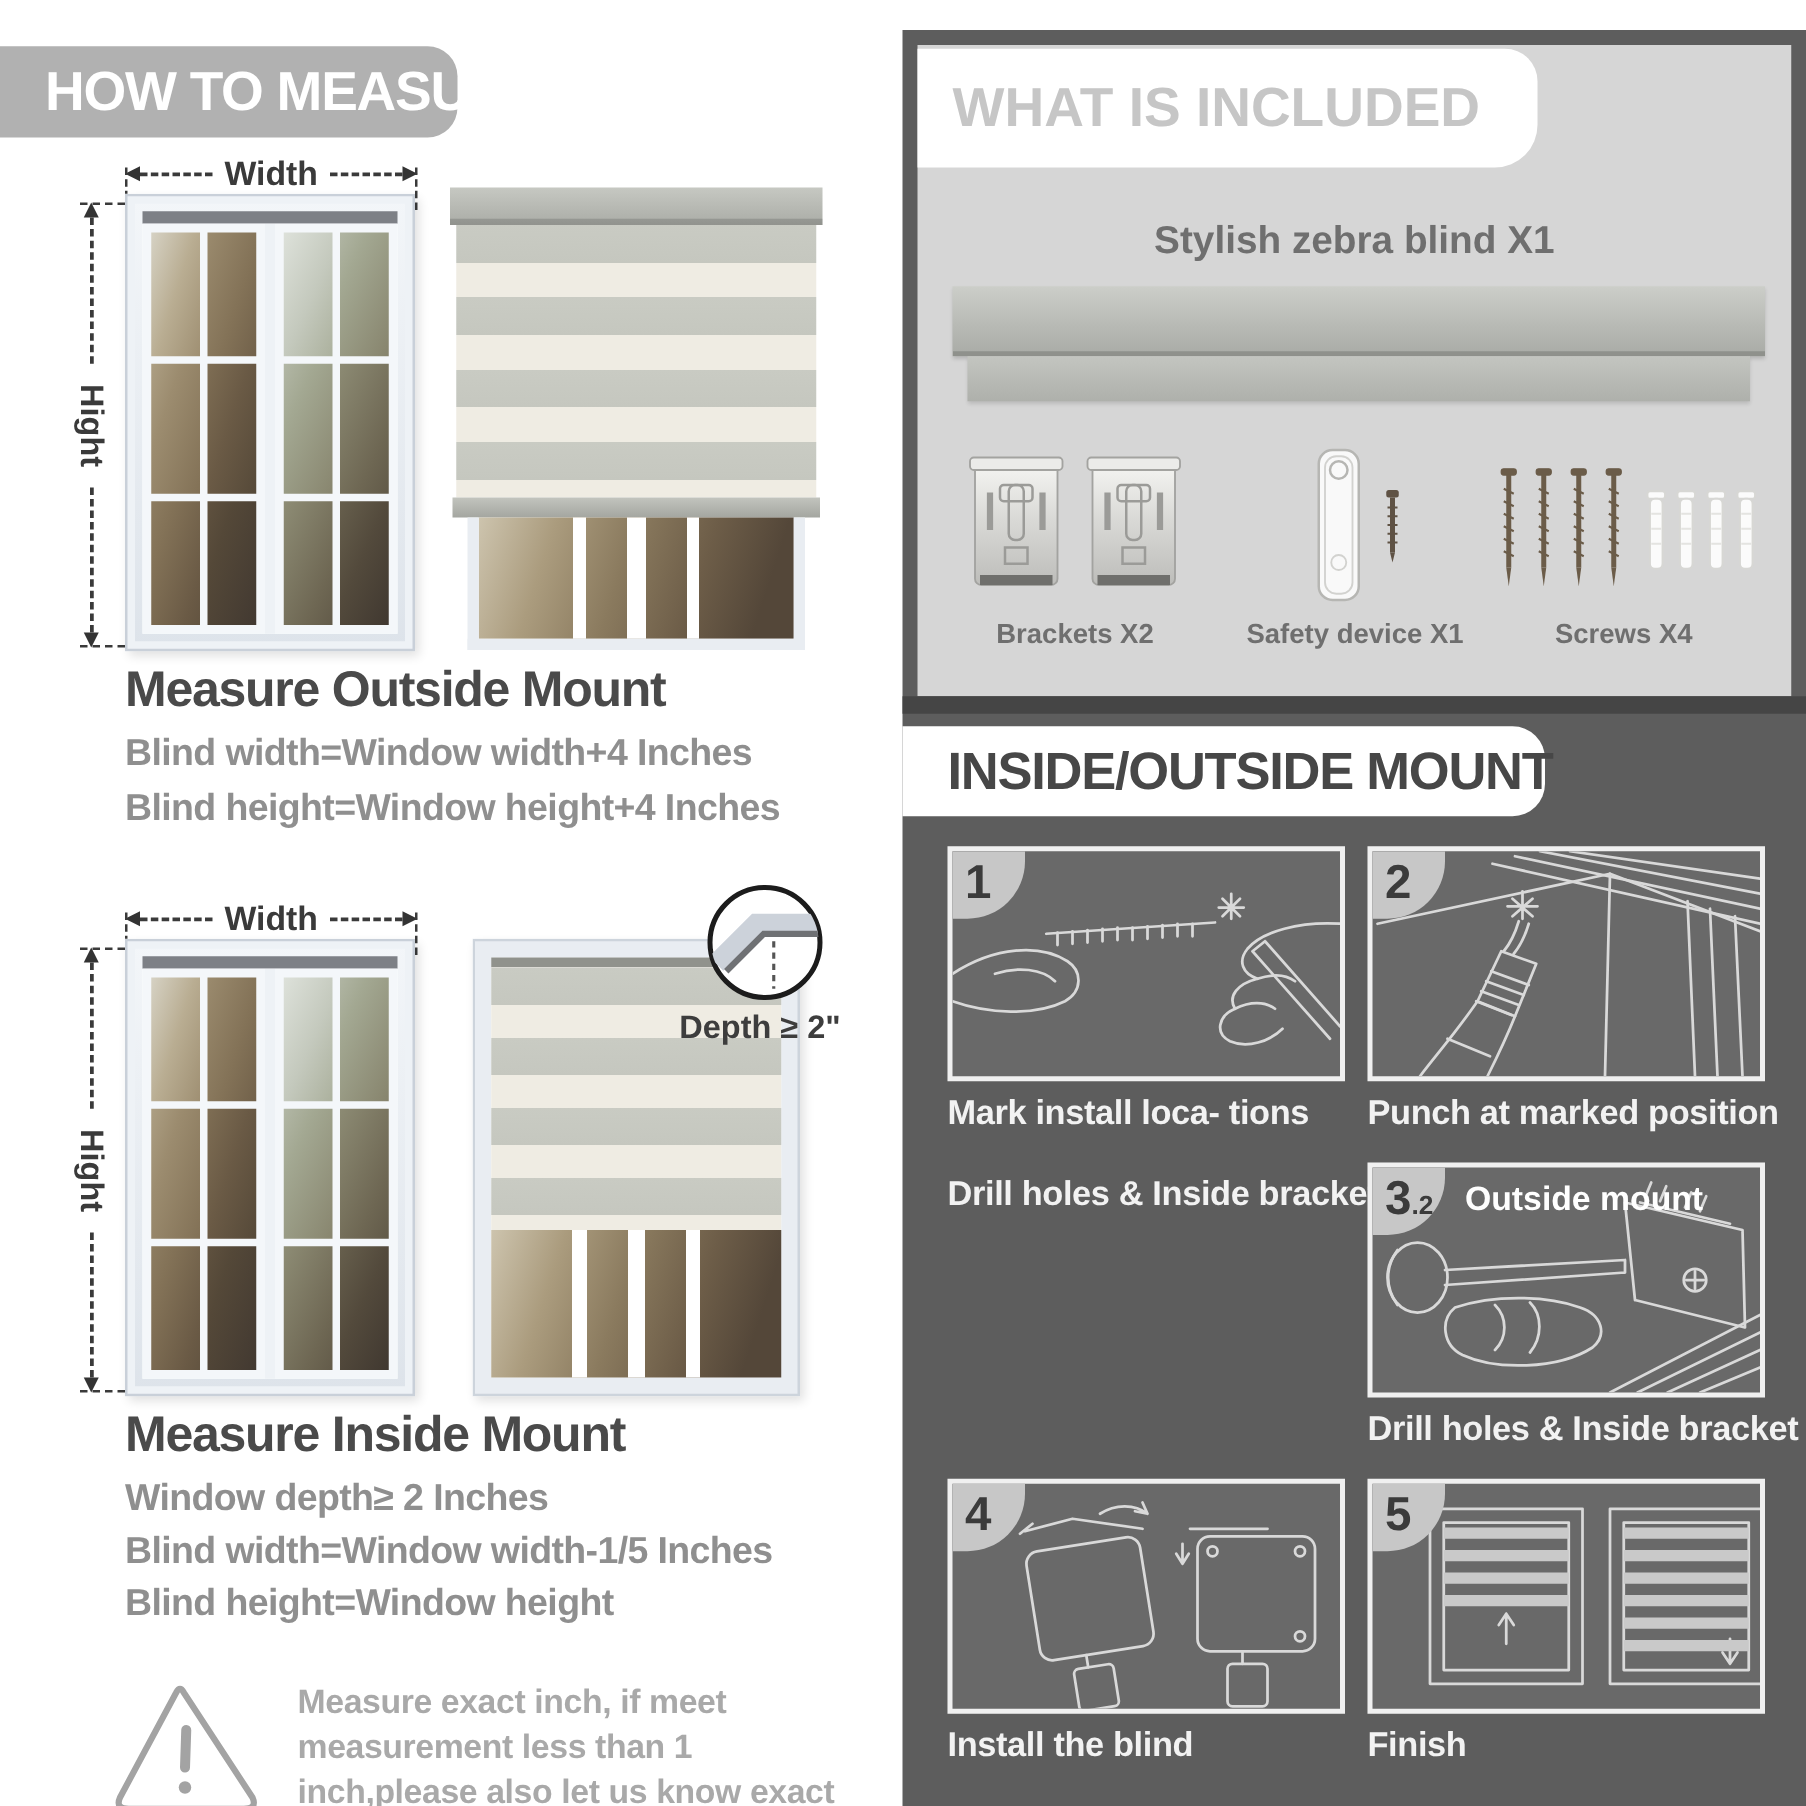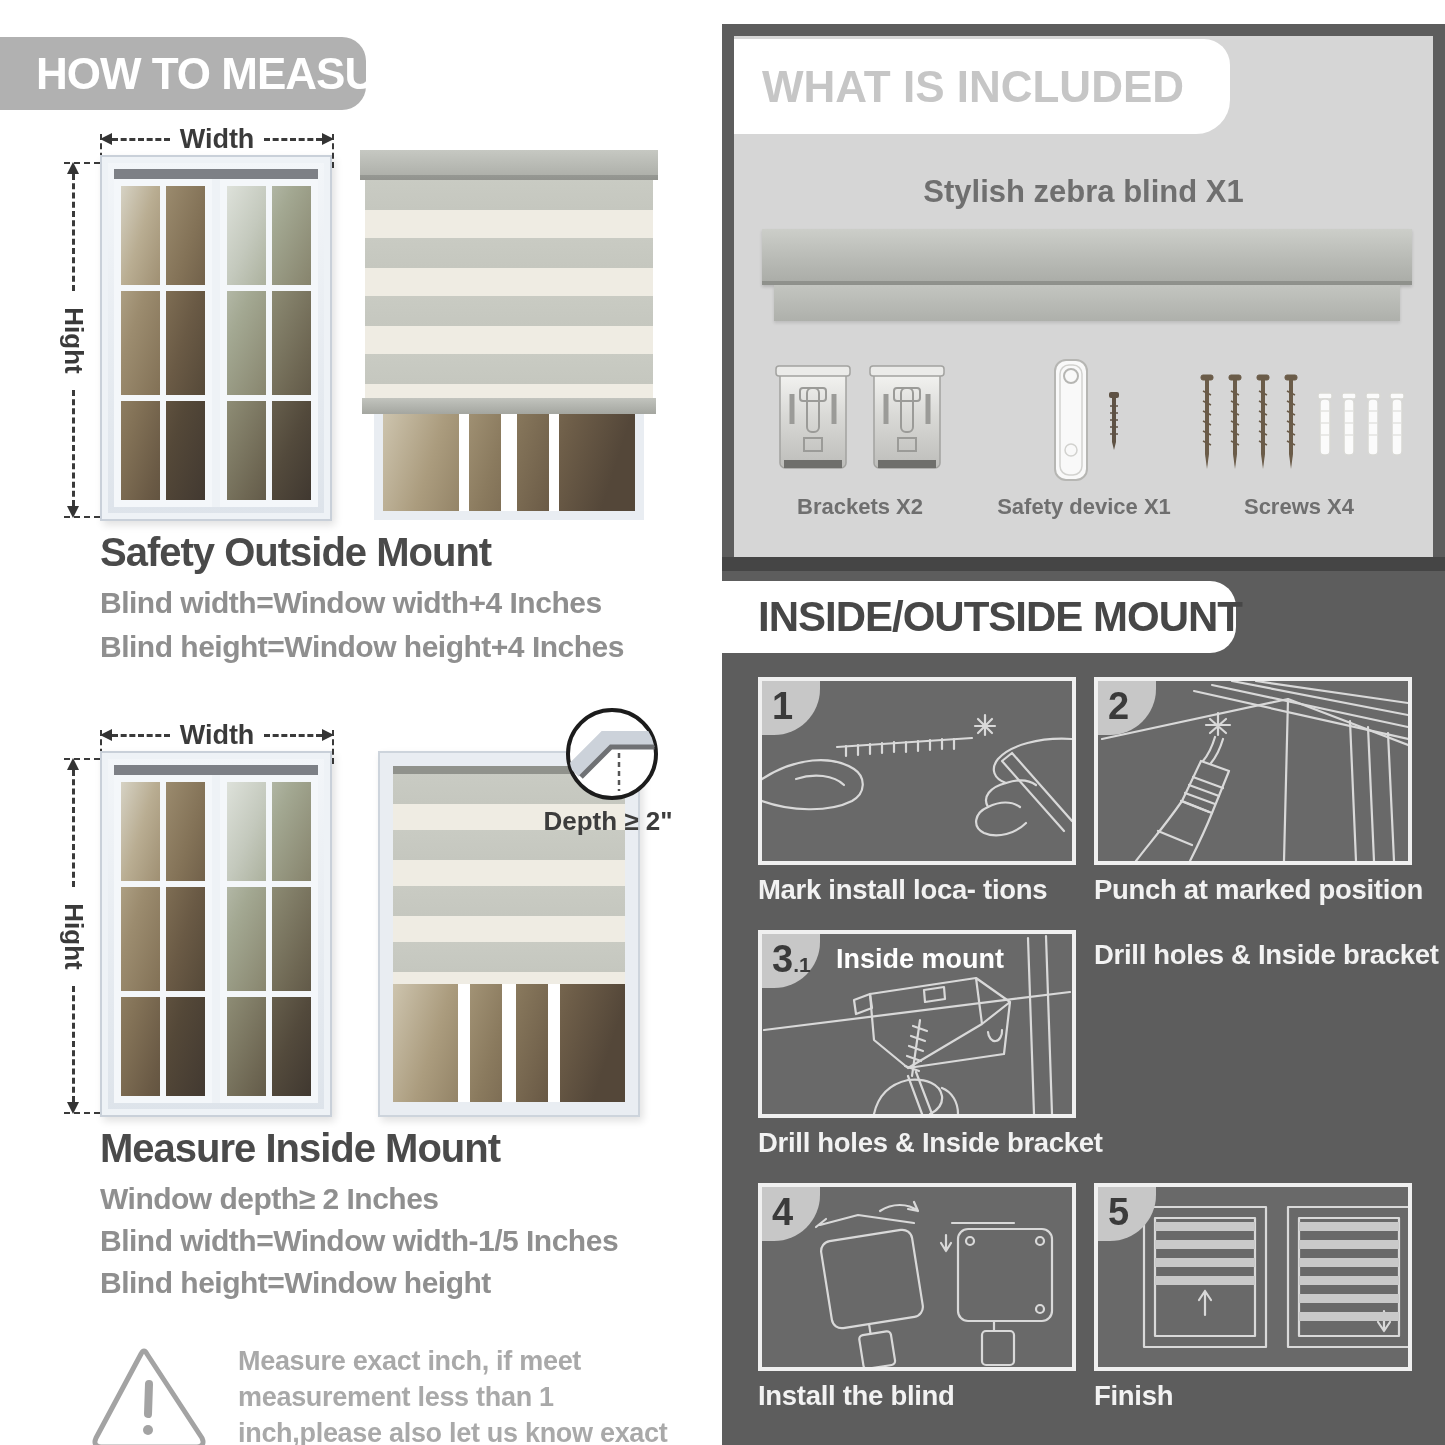--- a/index.html
+++ b/index.html
@@ -151,21 +151,21 @@
       </div>
     </div>
   </div>
   <div class="blind1">
     <div class="cassette"></div>
     <div class="stripes"></div>
     <div class="rail"></div>
     <div class="under-window"></div>
   </div>
 
-  <div class="sec-title" style="left:100px;top:506px;">Safety Outside Mount</div>
+  <div class="sec-title" style="left:100px;top:506px;">Measure Outside Mount</div>
   <div class="formula" style="left:100px;top:562px;">Blind width=Window width+4 Inches</div>
   <div class="formula" style="left:100px;top:606px;">Blind height=Window height+4 Inches</div>
 
   <div class="warrow" style="left:100px;top:700px;width:234px;">
     <span class="drop l"></span>
     <span class="tri-l"></span>
       <span class="dash"></span>
     <span class="lbl">Width</span>
     <span class="dash"></span>
       <span class="tri-r"></span>
@@ -396,41 +396,42 @@
               <path d="M95,96 l30,11 M91,104 l30,11 M87,112 l30,11 M83,120 l28,11"></path>
               <path d="M84,120 C66,146 50,164 38,180 M114,132 C106,152 98,168 92,180 M60,150 l34,14"></path>
             </g>
           </svg>
           <div class="badge"><span>2</span><span class="sub"></span></div>
         </div>
         <div class="caption">Punch at  marked position</div>
       </div>
 
       <div class="step s3">
+        <div class="caption">Drill holes &amp;  Inside bracket</div>
+      </div>
+
+      <div class="step s4">
         <div class="panel">
           <svg class="art" viewBox="0 0 310 180">
             <g class="lineart">
-              <path d="M2,96 L308,58"></path>
-              <path d="M266,4 L272,180 M284,2 L290,180"></path>
-              <path d="M108,60 L214,44 L248,68 L242,120 L146,134 L112,106 Z M108,60 L112,106 M214,44 L220,90 L146,134 M220,90 L248,68"></path>
-              <path d="M92,66 L108,60 L110,74 L94,80 Z"></path>
-              <path d="M162,56 l20,-3 l1,12 l-20,3 Z"></path>
-              <path d="M226,98 a7,10 0 1,0 14,-2"></path>
-              <path d="M158,86 L150,142 M151,92 l14,5 M149,102 l14,5 M147,112 l14,5 M145,122 l14,5 M143,132 l14,5"></path>
-              <path d="M112,180 C116,162 128,150 146,146 C164,144 178,150 180,162 C181,170 176,176 168,180 M196,180 C196,168 190,158 180,154"></path>
-              <path d="M146,142 L160,180 M154,138 L170,180"></path>
-            </g>
-          </svg>
-          <div class="badge"><span>3</span><span class="sub">.1</span></div>
-          <div class="ptitle">Inside mount</div>
-        </div>
-        <div class="caption">Drill holes &amp;  Inside bracket</div>
-      </div>
-
-      <div class="step s4">
+              <path d="M202,28 L296,50 L298,128 L210,106 Z M202,28 L210,106"></path>
+              <path d="M218,24 l5,-12 M230,27 l5,-12 M250,32 l5,-12 M262,35 l5,-12 M214,28 L286,45"></path>
+              <circle cx="258" cy="90" r="9"></circle>
+                <path d="M251,90 h14 M258,83 v14"></path>
+              <path d="M58,82 L202,74 M58,94 L202,84 M202,74 l0,10"></path>
+              <ellipse cx="36" cy="88" rx="24" ry="28"></ellipse>
+                <path d="M20,66 C10,80 10,96 20,110"></path>
+              <path d="M66,112 C96,102 138,102 166,112 C184,118 188,134 176,144 C148,162 98,162 72,150 C56,142 54,122 66,112 Z"></path>
+              <path d="M98,110 C108,120 108,136 98,146 M126,108 C136,118 136,136 126,148"></path>
+              <path d="M190,180 L310,118 M212,180 L310,132 M236,180 L310,146 M262,180 L310,160"></path>
+            </g>
+          </svg>
+          <div class="badge"><span>3</span><span class="sub">.2</span></div>
+          <div class="ptitle">Outside mount</div>
+        </div>
         <div class="caption">Drill holes &amp;  Inside bracket</div>
       </div>
 
       <div class="step s5">
         <div class="panel">
           <svg class="art" viewBox="0 0 310 180">
             <g class="lineart">
               <g transform="rotate(-9 110 92)">
                 <rect x="64" y="48" width="92" height="88" rx="10"></rect>
                 <path d="M100,136 v10"></path>

